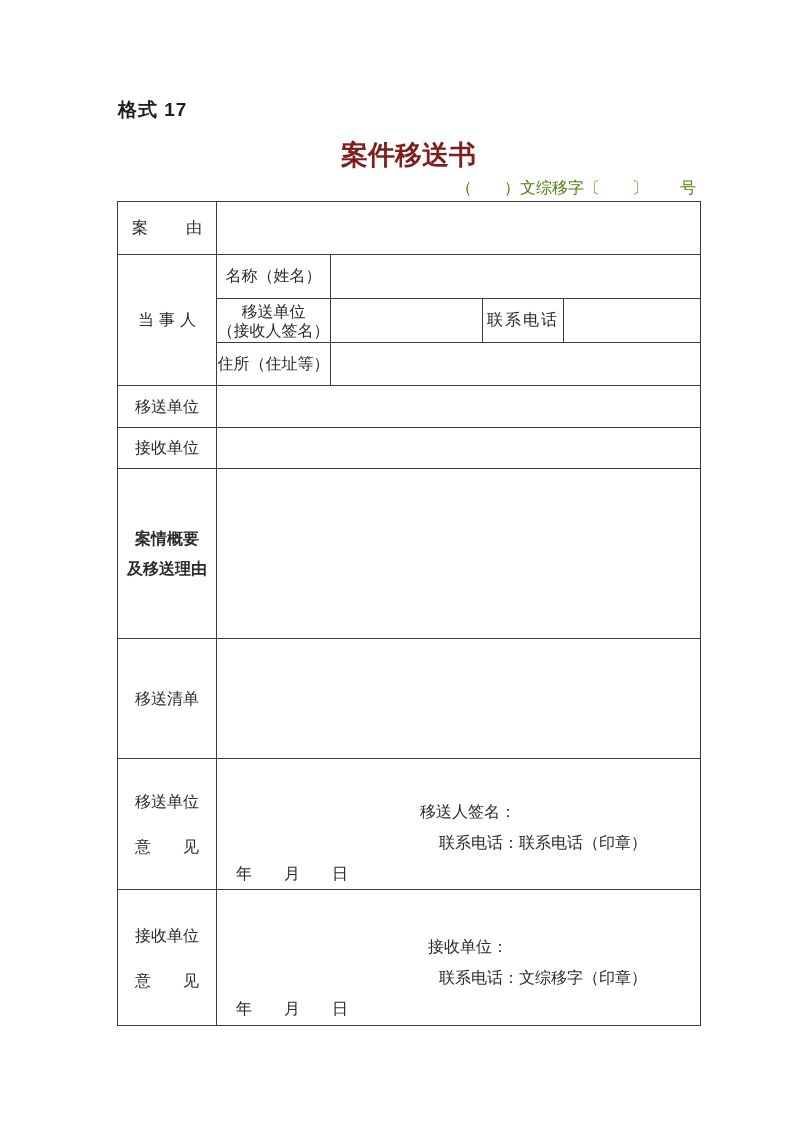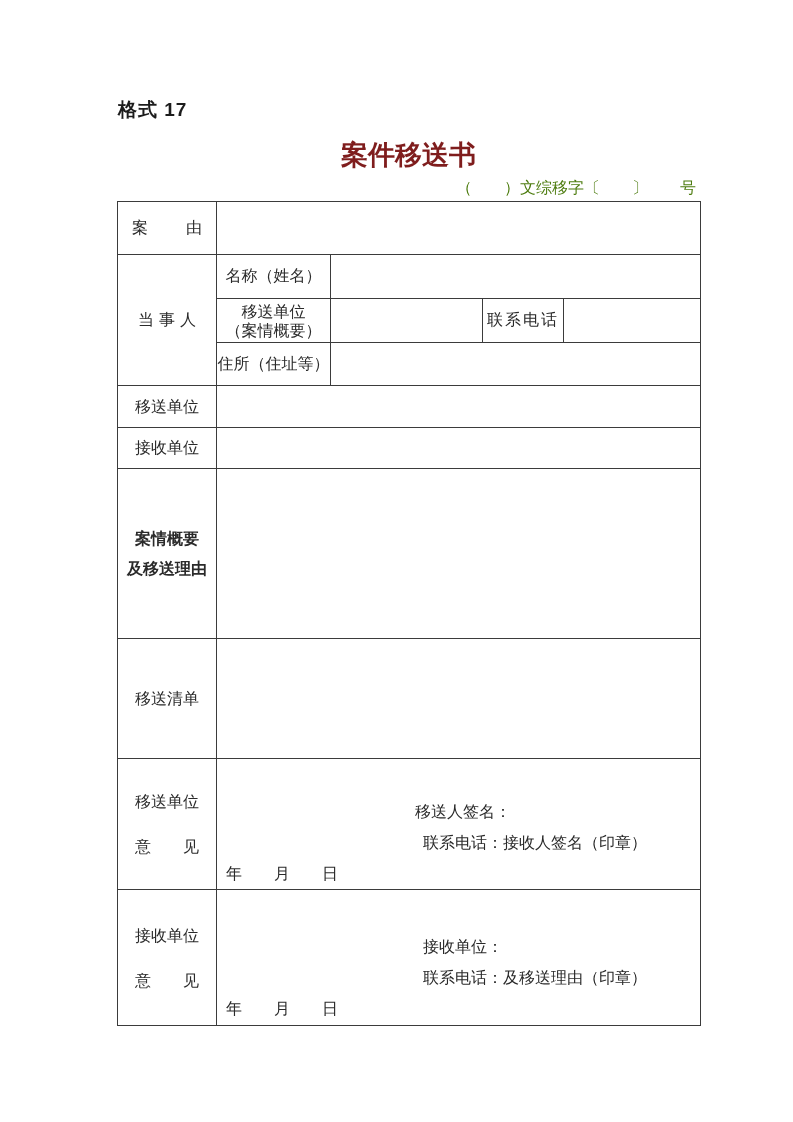--- a/index.html
+++ b/index.html
@@ -58,21 +58,21 @@
   .w64 { width:64px; }
   .w58 { width:58px; }
   .two-line-sm { font-size:15px; line-height:19px; }
   .sm { font-size:15px; white-space:nowrap; }
   .phone-lbl { letter-spacing:2px; white-space:nowrap;font-family:Liberation Serif, serif; }
   .big-label div { line-height:30px;font-weight:bold; }
   .op-label div { line-height:29px; }
   
   td.op-cell { text-align:left; vertical-align:top; }
   .op-inner { padding-left:9px; }
-  .op-row { height:31px; line-height:31px; white-space:nowrap; }
+  .op-row { height:31px; line-height:31px; white-space:nowrap;margin-left:10px; }
   .op-row.split { display:flex; justify-content:flex-end; padding-right:53px; }
   .op-row.date { text-align:left; padding-right:40px; white-space:pre; }
   .pt37 { padding-top:37px; }
   .pt40 { padding-top:40px; }
 </style>
 </head>
 <body>
 
 <div class="page">
 
@@ -105,21 +105,21 @@
       </td>
       <td class="sm">
         <span>名称（姓名）</span>
       </td>
       <td colspan="3"></td>
     </tr>
 
     <tr style="height:44px">
       <td class="two-line-sm">
         <div>移送单位</div>
-        <div>（案情概要）</div>
+        <div>（接收人签名）</div>
       </td>
       <td></td>
       <td>
         <span class="phone-lbl">联系电话</span>
       </td>
       <td></td>
     </tr>
 
     <tr style="height:43px">
       <td class="sm">
@@ -160,38 +160,38 @@
     <tr style="height:130px">
       <td class="op-label">
         <div class="spread w64">移送单位</div>
         <div class="spread w64">意见</div>
       </td>
       <td colspan="4" class="op-cell">
         <div class="op-inner pt37">
           <div class="op-row">移送人签名：</div>
           <div class="op-row split">
             <span>联系电话：</span>
-            <span>接收人签名（印章）</span>
+            <span>联系电话（印章）</span>
           </div>
           <div class="op-row date">年　　月　　日</div>
         </div>
       </td>
     </tr>
 
     <tr style="height:136px">
       <td class="op-label">
         <div class="spread w64">接收单位</div>
         <div class="spread w64">意见</div>
       </td>
       <td colspan="4" class="op-cell">
         <div class="op-inner pt40">
           <div class="op-row">接收单位：</div>
           <div class="op-row split">
             <span>联系电话：</span>
-            <span>及移送理由（印章）</span>
+            <span>文综移字（印章）</span>
           </div>
           <div class="op-row date">年　　月　　日</div>
         </div>
       </td>
     </tr>
 
   </tbody>
     </table>
 </div>
 

